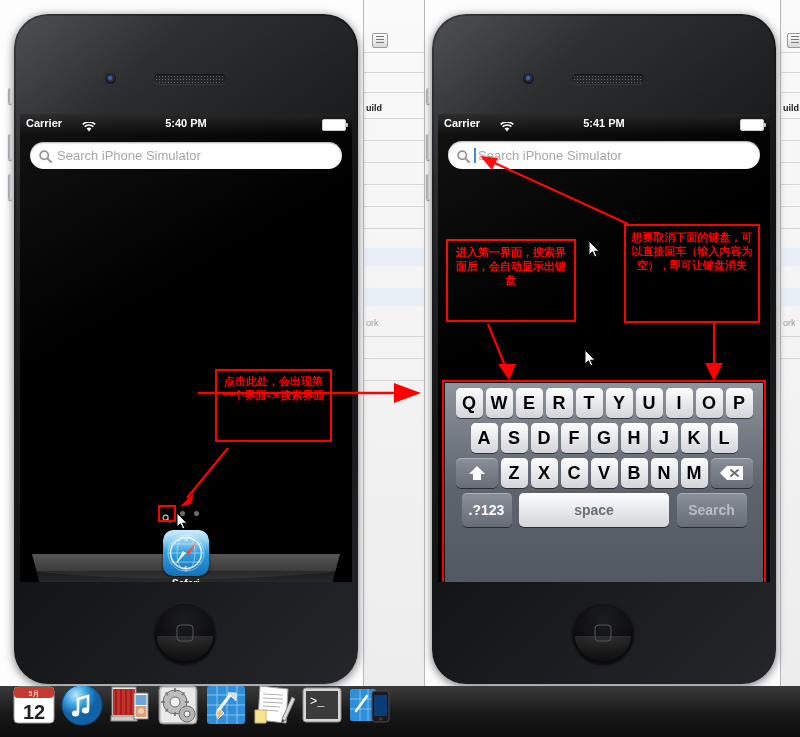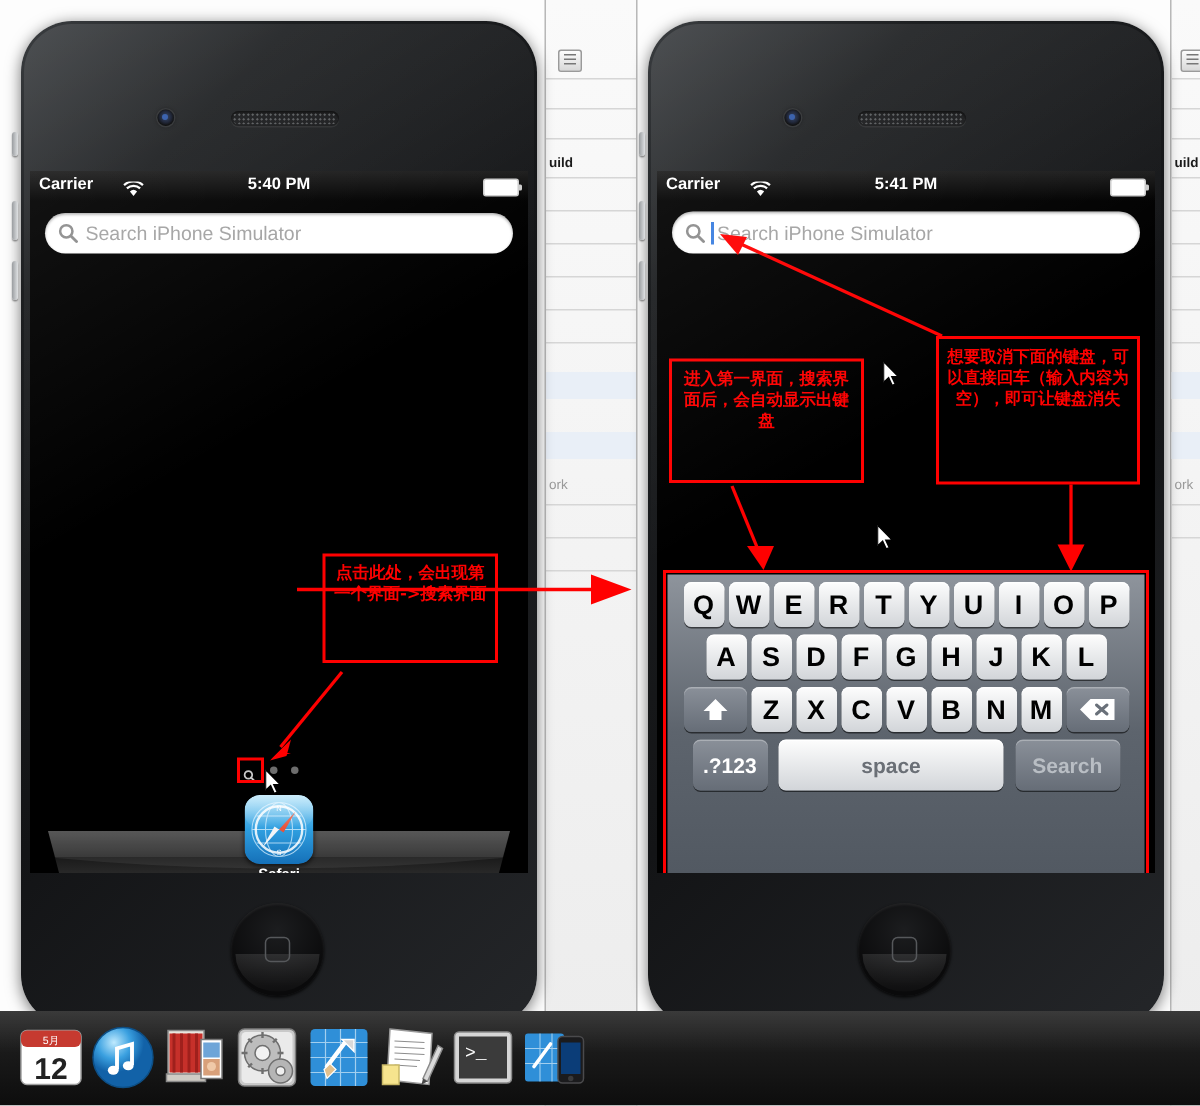--- a/index.html
+++ b/index.html
@@ -17,21 +17,21 @@
   .bgwin .lbl{position:absolute;font-size:9px;font-weight:bold;color:#1b1b1b;white-space:nowrap;}
   .bgwin .lbl2{position:absolute;font-size:9px;color:#9a9a9a;white-space:nowrap;}
   .bgwin .srch{position:absolute;font-size:9px;color:#a9a9a9;}
   .bgwin .tileicon{position:absolute;width:14px;height:13px;border:1px solid #9a9a9a;
         background:linear-gradient(#fdfdfd,#d8d8d8);border-radius:2px;}
   .bgwin .tileicon::before{content:"";position:absolute;left:3px;top:2px;width:8px;height:1px;
         box-shadow:0 0 0 0 #777,0 3px 0 #777,0 6px 0 #777;background:#777;}
   .bgwin .band{position:absolute;left:0;right:0;background:#e9eff7;}
 
   
-  #dock{position:absolute;left:0;right:0;bottom:0;height:63px;
+  #dock{position:absolute;left:0;right:0;bottom:0;height:51px;
         background:linear-gradient(#242424,#0d0d0d);overflow:hidden;}
   #dockshine{position:absolute;left:0;right:0;top:0;height:28px;
         background:linear-gradient(rgba(255,255,255,.10),rgba(255,255,255,0));}
   .dockicon{position:absolute;bottom:10px;width:44px;height:44px;}
 
   
   .phone{position:absolute;border-radius:34px;
         background:linear-gradient(135deg,#3a3d40 0%,#1d1f21 18%,#131416 55%,#242629 100%);
         box-shadow:0 2px 10px rgba(0,0,0,.55);}
   .phone .band{position:absolute;inset:-4px;border-radius:38px;

